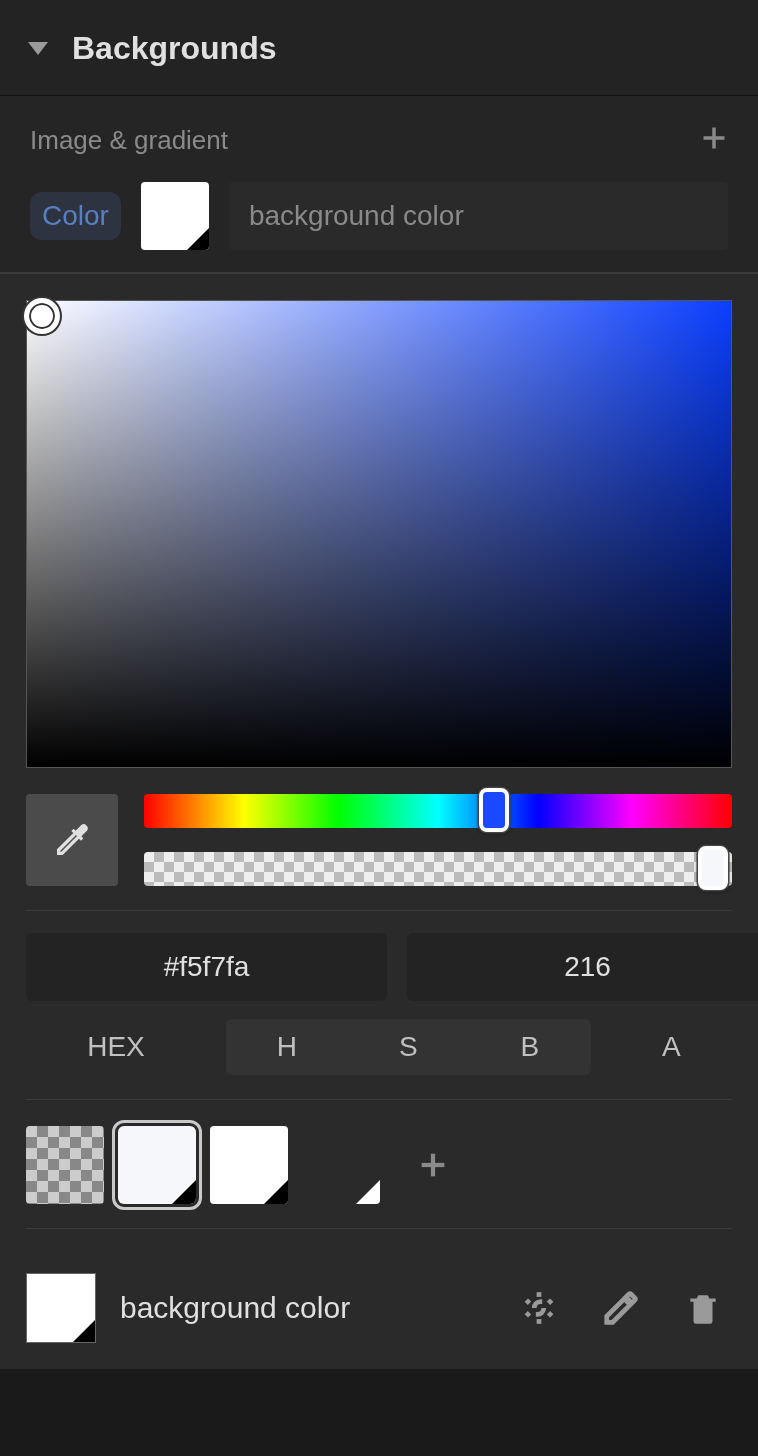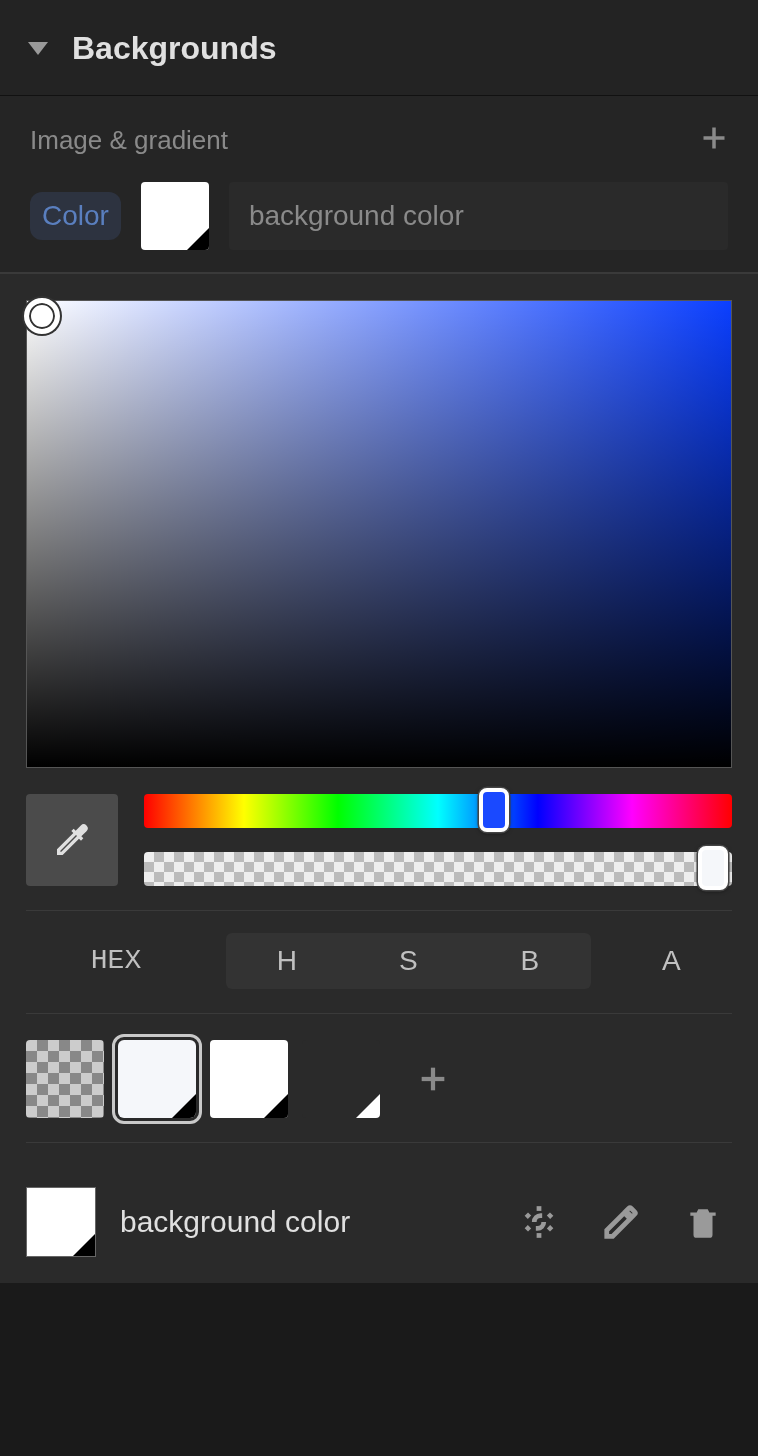--- a/index.html
+++ b/index.html
@@ -178,21 +178,21 @@
   .value-input.hex { flex: 0 0 180px; }
 
   .label-row { display: flex; gap: 20px; }
   .label-row .lbl {
     flex: 1;
     text-align: center;
     font-size: 28px;
     color: #c0c0c0;
     padding: 12px 0;
   }
-  .label-row .lbl.hex { flex: 0 0 180px; font-family: Liberation Mono, monospace; }
+  .label-row .lbl.hex { flex: 0 0 180px; }
   .hsb-group {
     display: flex; flex: 3;
     background: #333333;
     border-radius: 6px;
   }
   .hsb-group .lbl { flex: 1; }
 
   .swatch-row {
     display: flex;
     gap: 14px;
@@ -318,20 +318,25 @@
         <div class="slider-thumb"></div>
       </div>
       <div class="slider alpha-slider">
         <div class="slider-thumb"></div>
       </div>
     </div>
   </div>
 
   <div class="divider"></div>
 
+  <div class="value-row">
+    <input class="value-input hex" value="#f5f7fa" style="">
+    <input class="value-input" value="216" style="">
+
+  </div>
 
   <div class="label-row">
     <div class="lbl hex">HEX</div>
     <div class="hsb-group">
       <div class="lbl">H</div>
       <div class="lbl">S</div>
       <div class="lbl">B</div>
     </div>
     <div class="lbl">A</div>
   </div>

